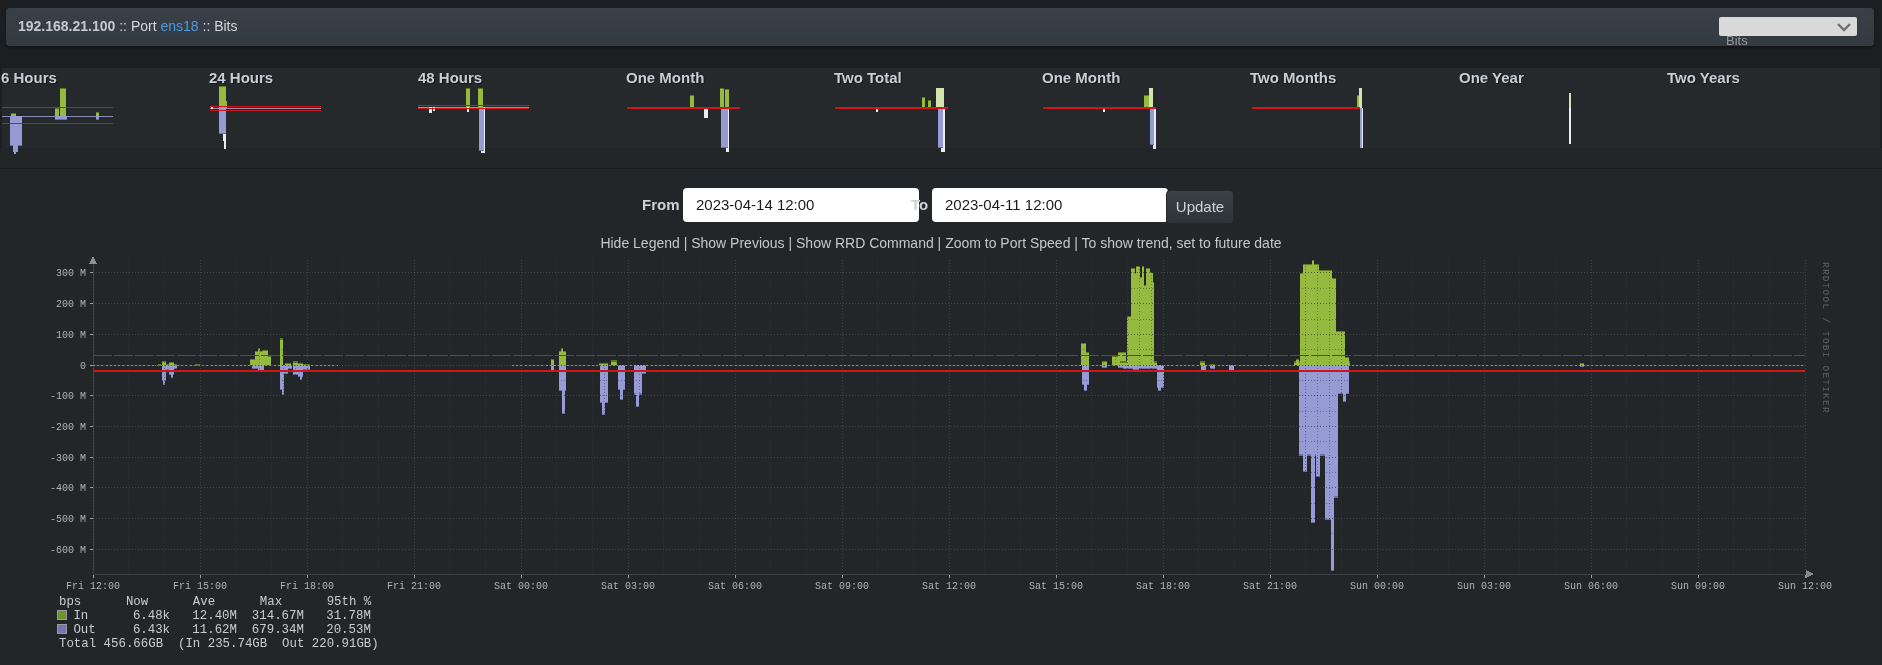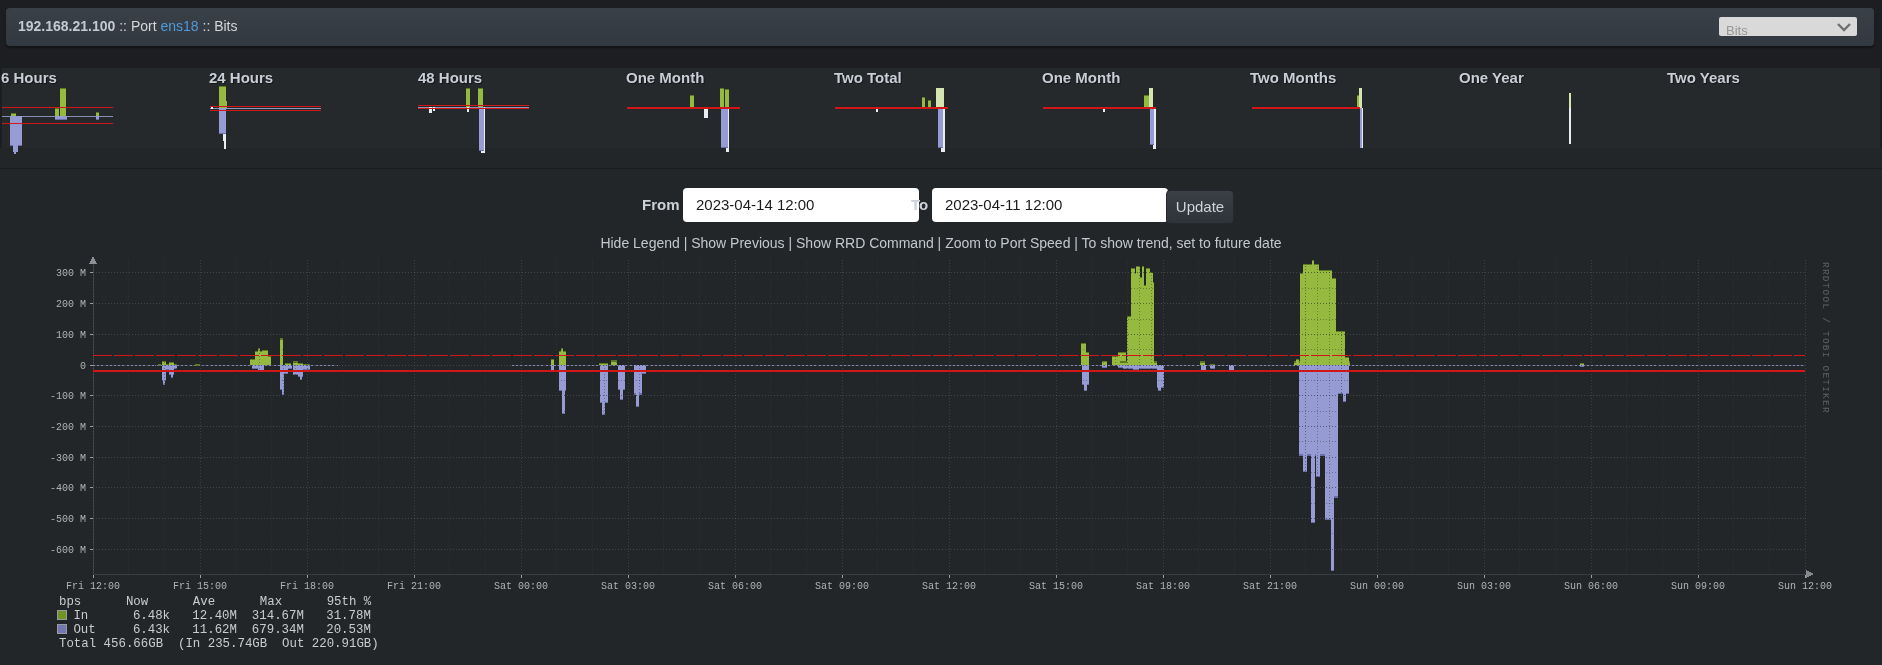--- a/index.html
+++ b/index.html
@@ -2,21 +2,21 @@
 <html><head><meta charset="utf-8">
 <style>
 html,body{margin:0;padding:0;background:#1c1e21;width:1882px;height:665px;overflow:hidden;}
 body{font-family:"Liberation Sans",sans-serif;position:relative;}
 .abs{position:absolute;}
 #hdr{left:6px;top:8px;width:1868px;height:38px;background:linear-gradient(#394047,#333941);border-radius:4px;box-shadow:0 2px 2px rgba(0,0,0,0.35);}
 #hdrtxt{left:18px;top:18px;font-size:14px;color:#d3d7db;}
 #hdrtxt b{color:#c3cad2;}
 #hdrtxt a{color:#4e9bdd;text-decoration:none;margin-top:43px;}
 #sel{left:1719px;top:17px;width:138px;height:19px;background:#d9d9d9;border-radius:2px;}
-#seltxt{left:7px;top:6px;font-size:13px;color:#979797;}
+#seltxt{left:7px;top:16px;font-size:13px;color:#979797;}
 #strip{left:2px;top:68px;width:1878px;height:80px;background:#26292c;}
 #stripline{left:0px;top:168px;width:1882px;height:1px;background:#191b1e;z-index:3;}
 .ttl{position:absolute;top:69px;width:210px;font-size:15px;font-weight:bold;color:#c9ced6;text-shadow:1px 1px 0 rgba(0,0,0,0.5);}
 #main{left:0px;top:148px;width:1882px;height:517px;background:#232629;z-index:0;}
 svg.abs{z-index:2;}
 .ttl{z-index:2;}
 .lbl{position:absolute;top:196px;font-size:15px;font-weight:bold;color:#ccd1d7;}
 .inp{position:absolute;top:188px;width:236px;height:34px;background:#ffffff;border-radius:4px;}
 .inp span{position:absolute;left:13px;top:8px;font-size:15px;color:#1b1b1b;}
 #upd{left:1166px;top:190px;width:68px;height:34px;background:linear-gradient(#3a4046,#2e3339);border:1px solid #24282c;border-radius:4px;color:#ced3d9;font-size:15px;text-align:center;line-height:32px;box-sizing:border-box;}

